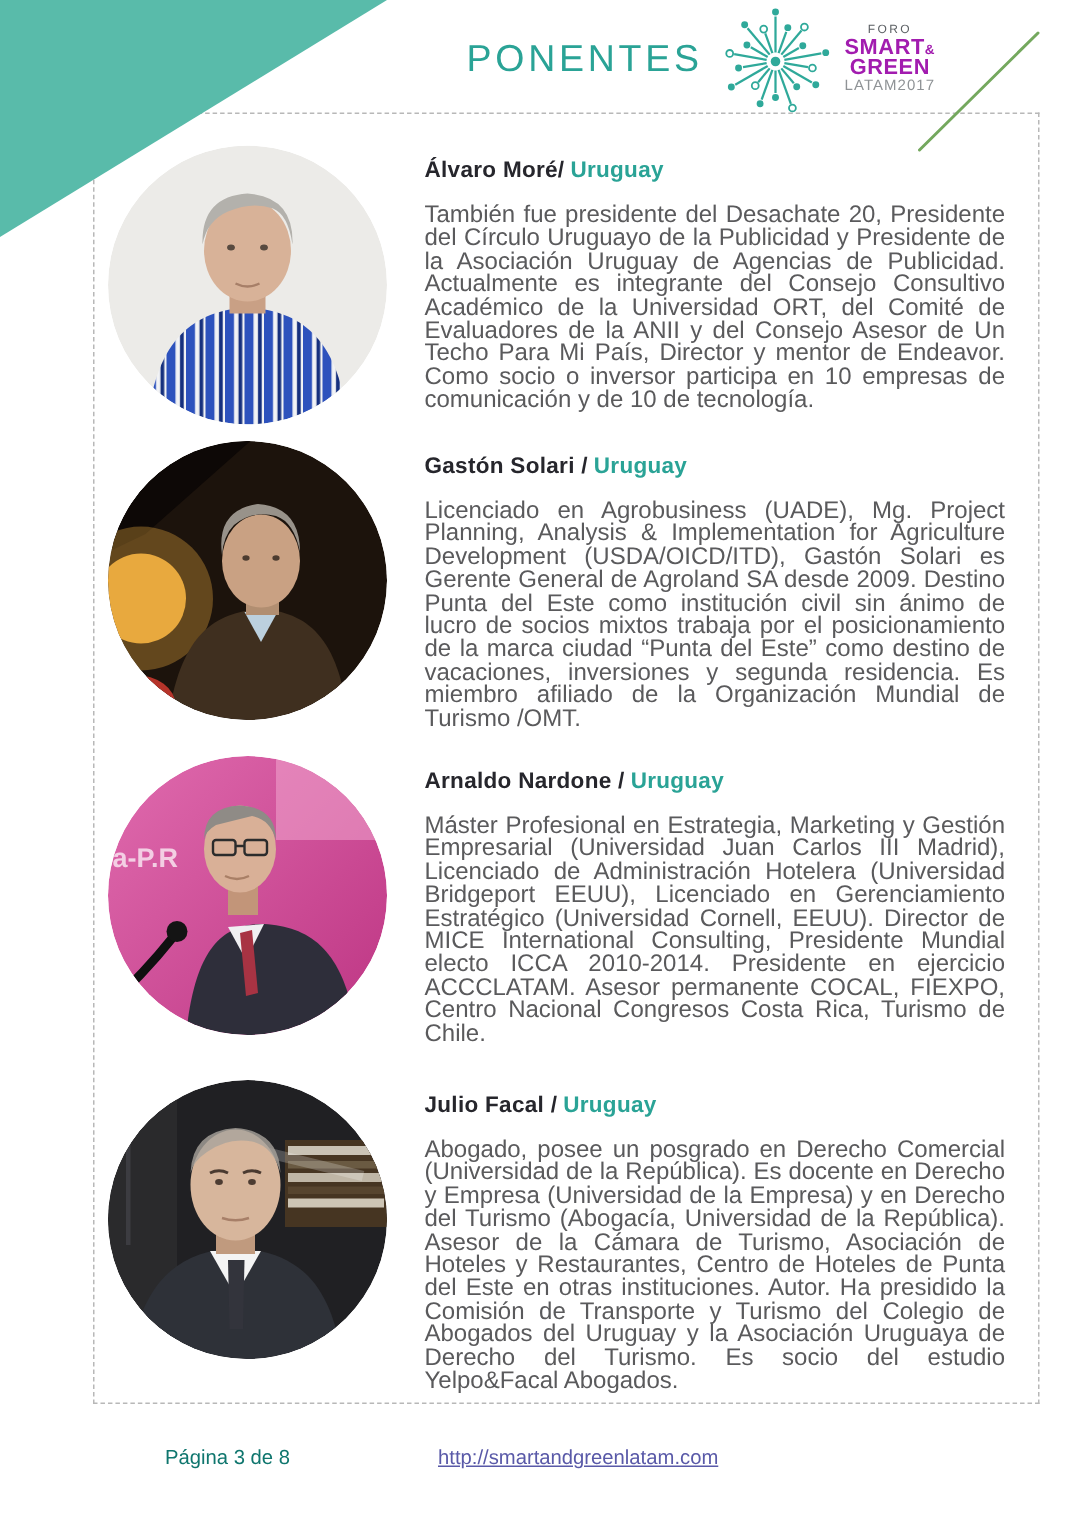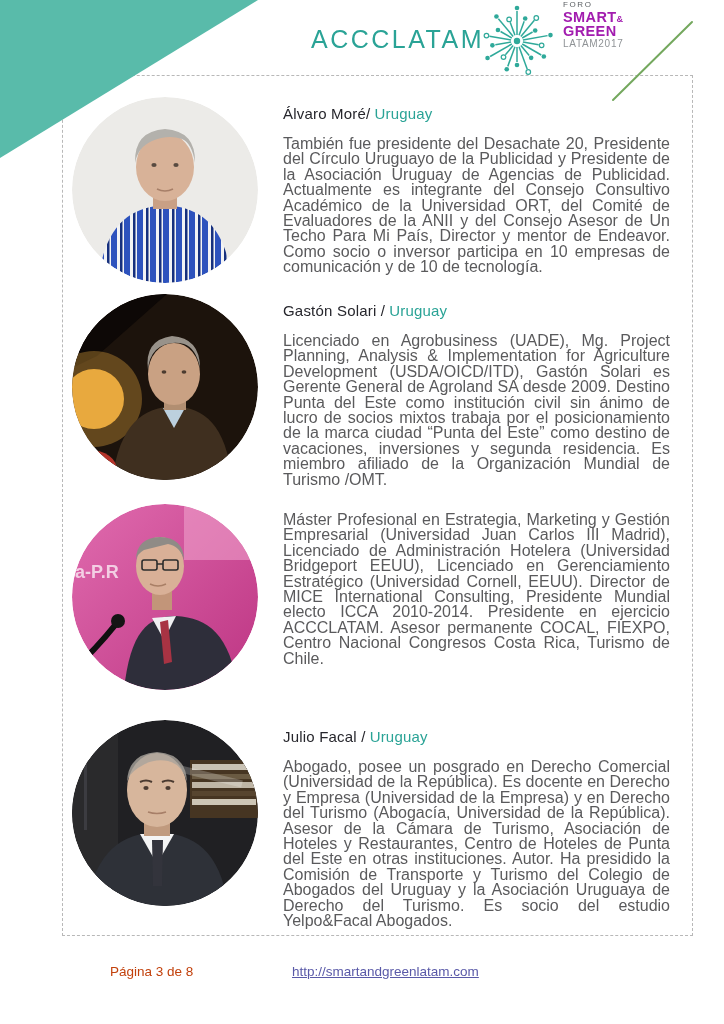--- a/index.html
+++ b/index.html
@@ -11,51 +11,51 @@
         background:var(--triangle_teal,#59bbaa);
         clip-path:polygon(0 0,100% 0,0 100%);z-index:3;}
   .dashed-frame{position:absolute;left:62px;top:75px;width:629px;height:859px;
         border:1px dashed #b8b8b8;z-index:1;}
   .diag-line{position:absolute;left:608px;top:18px;width:88px;height:86px;z-index:4;}
 
   
   .page-title{position:absolute;left:311px;top:25px;z-index:4;
         font-size:25px;font-weight:400;letter-spacing:2.5px;color:var(--teal,#2aa396);}
   .logo-burst{position:absolute;left:474px;top:1px;width:86px;height:80px;z-index:4;}
-  .logo-text{position:absolute;left:563px;top:1px;z-index:4;line-height:1;}
+  .logo-text{position:absolute;left:563px;top:16px;z-index:4;line-height:1;text-align:center;}
   .logo-foro{font-size:8px;letter-spacing:1.6px;color:#5c6064;margin:0 0 2px 0;}
   .logo-big{font-size:14.5px;font-weight:bold;letter-spacing:.4px;color:#a21caf;line-height:12px;margin:0;}
   .logo-amp{font-size:9px;}
   .logo-latam{font-size:10px;letter-spacing:.7px;color:#8f9396;margin:2px 0 0 0;}
 
   
   .speaker{position:absolute;left:62px;width:630px;z-index:2;}
   #sp1{top:97px}#sp2{top:294px}#sp3{top:504px}#sp4{top:720px}
   .photo{position:absolute;left:10px;top:0;width:186px;height:186px;border-radius:50%;overflow:hidden;}
   .photo svg{display:block}
   .info{position:absolute;left:221px;top:8px;width:387px;}
-  .name{font-size:15px;font-weight:normal;color:#26262c;margin:0 0 14px 0;letter-spacing:.2px;}
+  .name{font-size:15px;font-weight:bold;color:#26262c;margin:0 0 14px 0;letter-spacing:.2px;}
   .country{color:var(--teal,#2aa396);margin-left:4px;}
   .role{font-size:11.5px;font-weight:bold;color:#26262c;margin:0 0 5px 0;}
   .bio{font-size:16px;line-height:15.4px;color:#5a5a5c;text-align:justify;margin:0;}
 
   
-  .page-num{position:absolute;left:110px;top:964px;font-size:13.5px;color:#c2410c;z-index:2;}
+  .page-num{position:absolute;left:110px;top:964px;font-size:13.5px;color:#0f766e;z-index:2;}
   .site-link{position:absolute;left:292px;top:964px;font-size:13.5px;
         color:var(--link,#5959a8);text-decoration:underline;z-index:2;}
 </style>
 </head>
 <body>
 
 <div class="page">
 
   <div class="dashed-frame"></div>
   <div class="corner-triangle"></div>
 
-  <div class="page-title">ACCCLATAM</div>
+  <div class="page-title">PONENTES</div>
 
   <svg class="logo-burst" id="burst-icon" viewBox="0 0 86 80">
       <line x1="43" y1="34" x2="43" y2="10" stroke="#2fa99a" stroke-width="1.5"></line>
       <circle cx="43" cy="7" r="2.3" fill="#2fa99a"></circle>
       <line x1="45.052120859954016" y1="34.361844275284554" x2="50.18242300983904" y2="20.266454963495924" stroke="#2fa99a" stroke-width="1.5"></line>
       <circle cx="51.20848343981605" cy="17.4473771011382" r="2.3" fill="#2fa99a"></circle>
       <line x1="46.85672565811924" y1="35.403733341286134" x2="60.35526546153656" y2="19.316800035787594" stroke="#2fa99a" stroke-width="1.5"></line>
       <circle cx="62.283628290596184" cy="17.01866670643066" r="2.3" fill="none" stroke="#2fa99a" stroke-width="1.2"></circle>
       <line x1="48.19615242270663" y1="37" x2="58.588457268119896" y2="31" stroke="#2fa99a" stroke-width="1.5"></line>
       <circle cx="61.18653347947321" cy="29.5" r="2.3" fill="#2fa99a"></circle>
@@ -188,20 +188,21 @@
           <rect x="70" y="56" width="15" height="10" rx="2" fill="none" stroke="#2c2c2c" stroke-width="1.6"></rect>
           <rect x="91" y="56" width="15" height="10" rx="2" fill="none" stroke="#2c2c2c" stroke-width="1.6"></rect>
           <line x1="85" y1="60" x2="91" y2="60" stroke="#2c2c2c" stroke-width="1.6"></line>
           <path d="M 78 80 Q 86 84 94 80" stroke="#a97f66" stroke-width="1.5" fill="none"></path>
           <path d="M -6 172 Q 20 150 44 120" stroke="#101010" stroke-width="6" fill="none" stroke-linecap="round"></path>
           <circle cx="46" cy="117" r="7" fill="#141414"></circle>
         </g>
       </svg>
     </div>
     <div class="info">
+      <h2 class="name"><span>Arnaldo Nardone /</span><span class="country">Uruguay</span></h2>
       <p class="bio">Máster Profesional en Estrategia, Marketing y Gestión Empresarial (Universidad Juan Carlos III Madrid), Licenciado de Administración Hotelera (Universidad Bridgeport EEUU), Licenciado en Gerenciamiento Estratégico (Universidad Cornell, EEUU). Director de MICE International Consulting, Presidente Mundial electo ICCA 2010-2014. Presidente en ejercicio ACCCLATAM. Asesor permanente COCAL, FIEXPO, Centro Nacional Congresos Costa Rica, Turismo de Chile.</p>
     </div>
   </section>
 
   <section class="speaker" id="sp4">
     <div class="photo">
       <svg width="186" height="186" viewBox="0 0 186 186">
         <defs>
             <clipPath id="cp4">
               <circle cx="93" cy="93" r="93"></circle>

